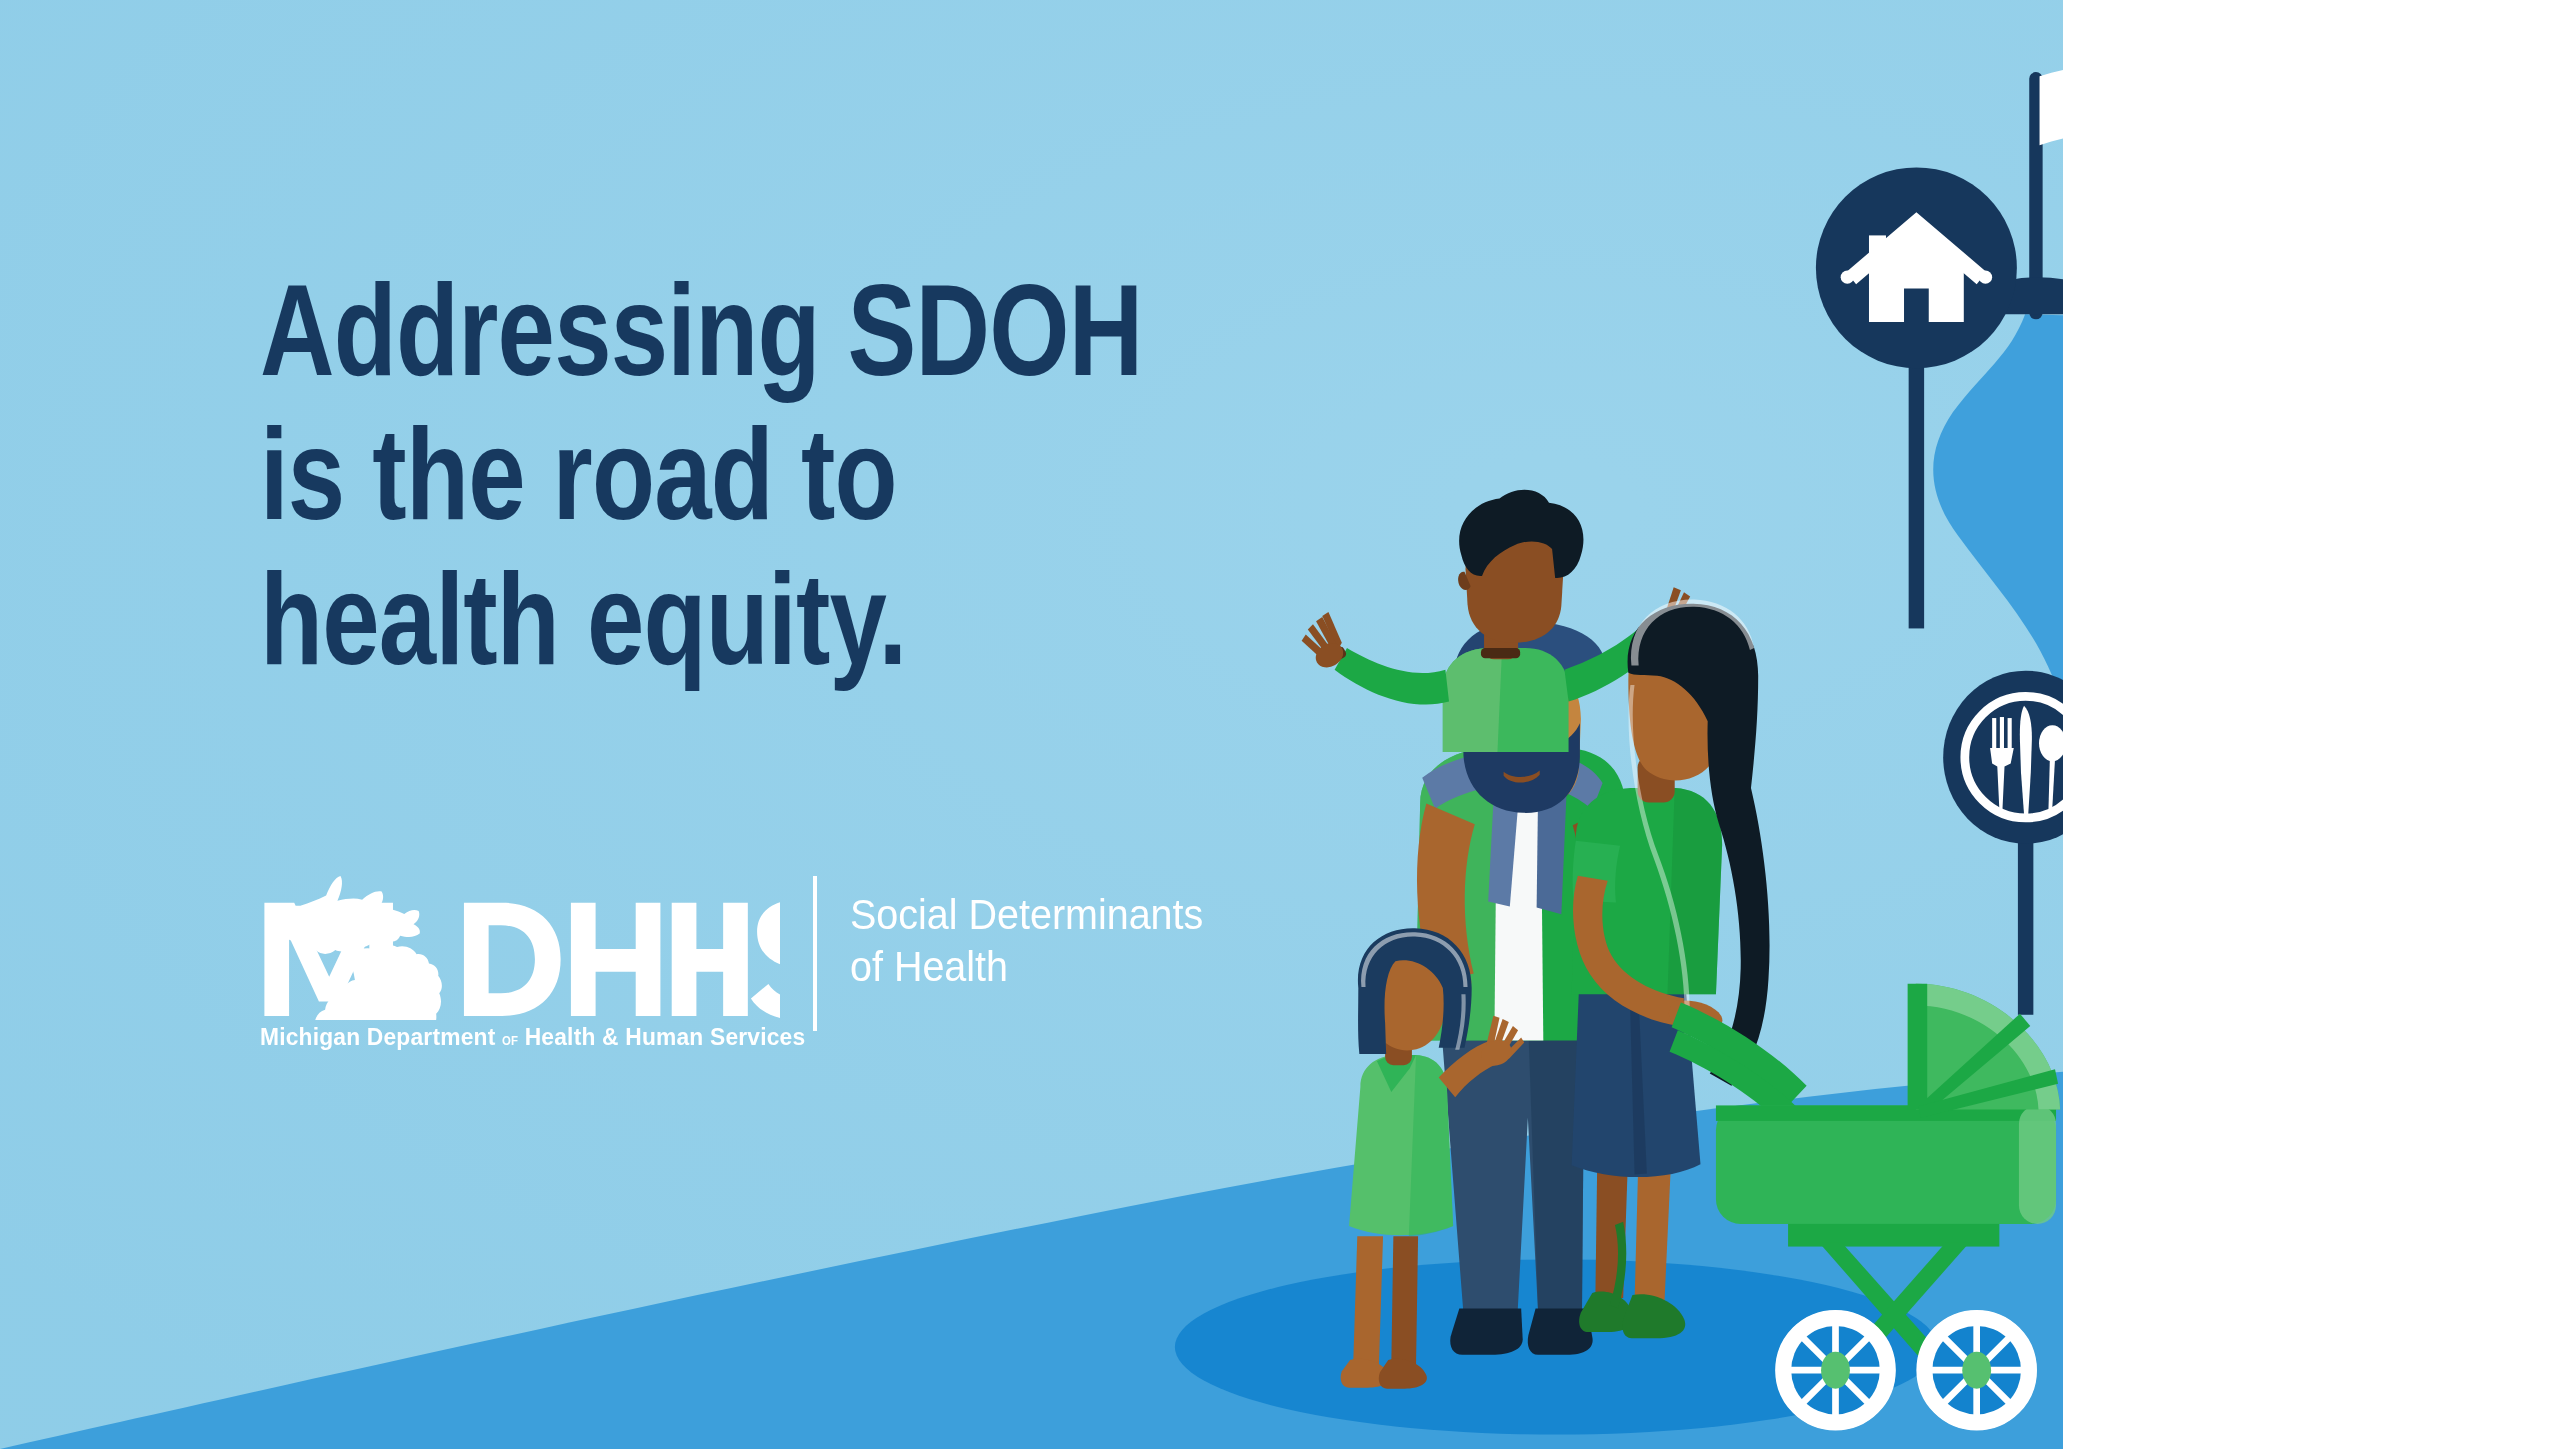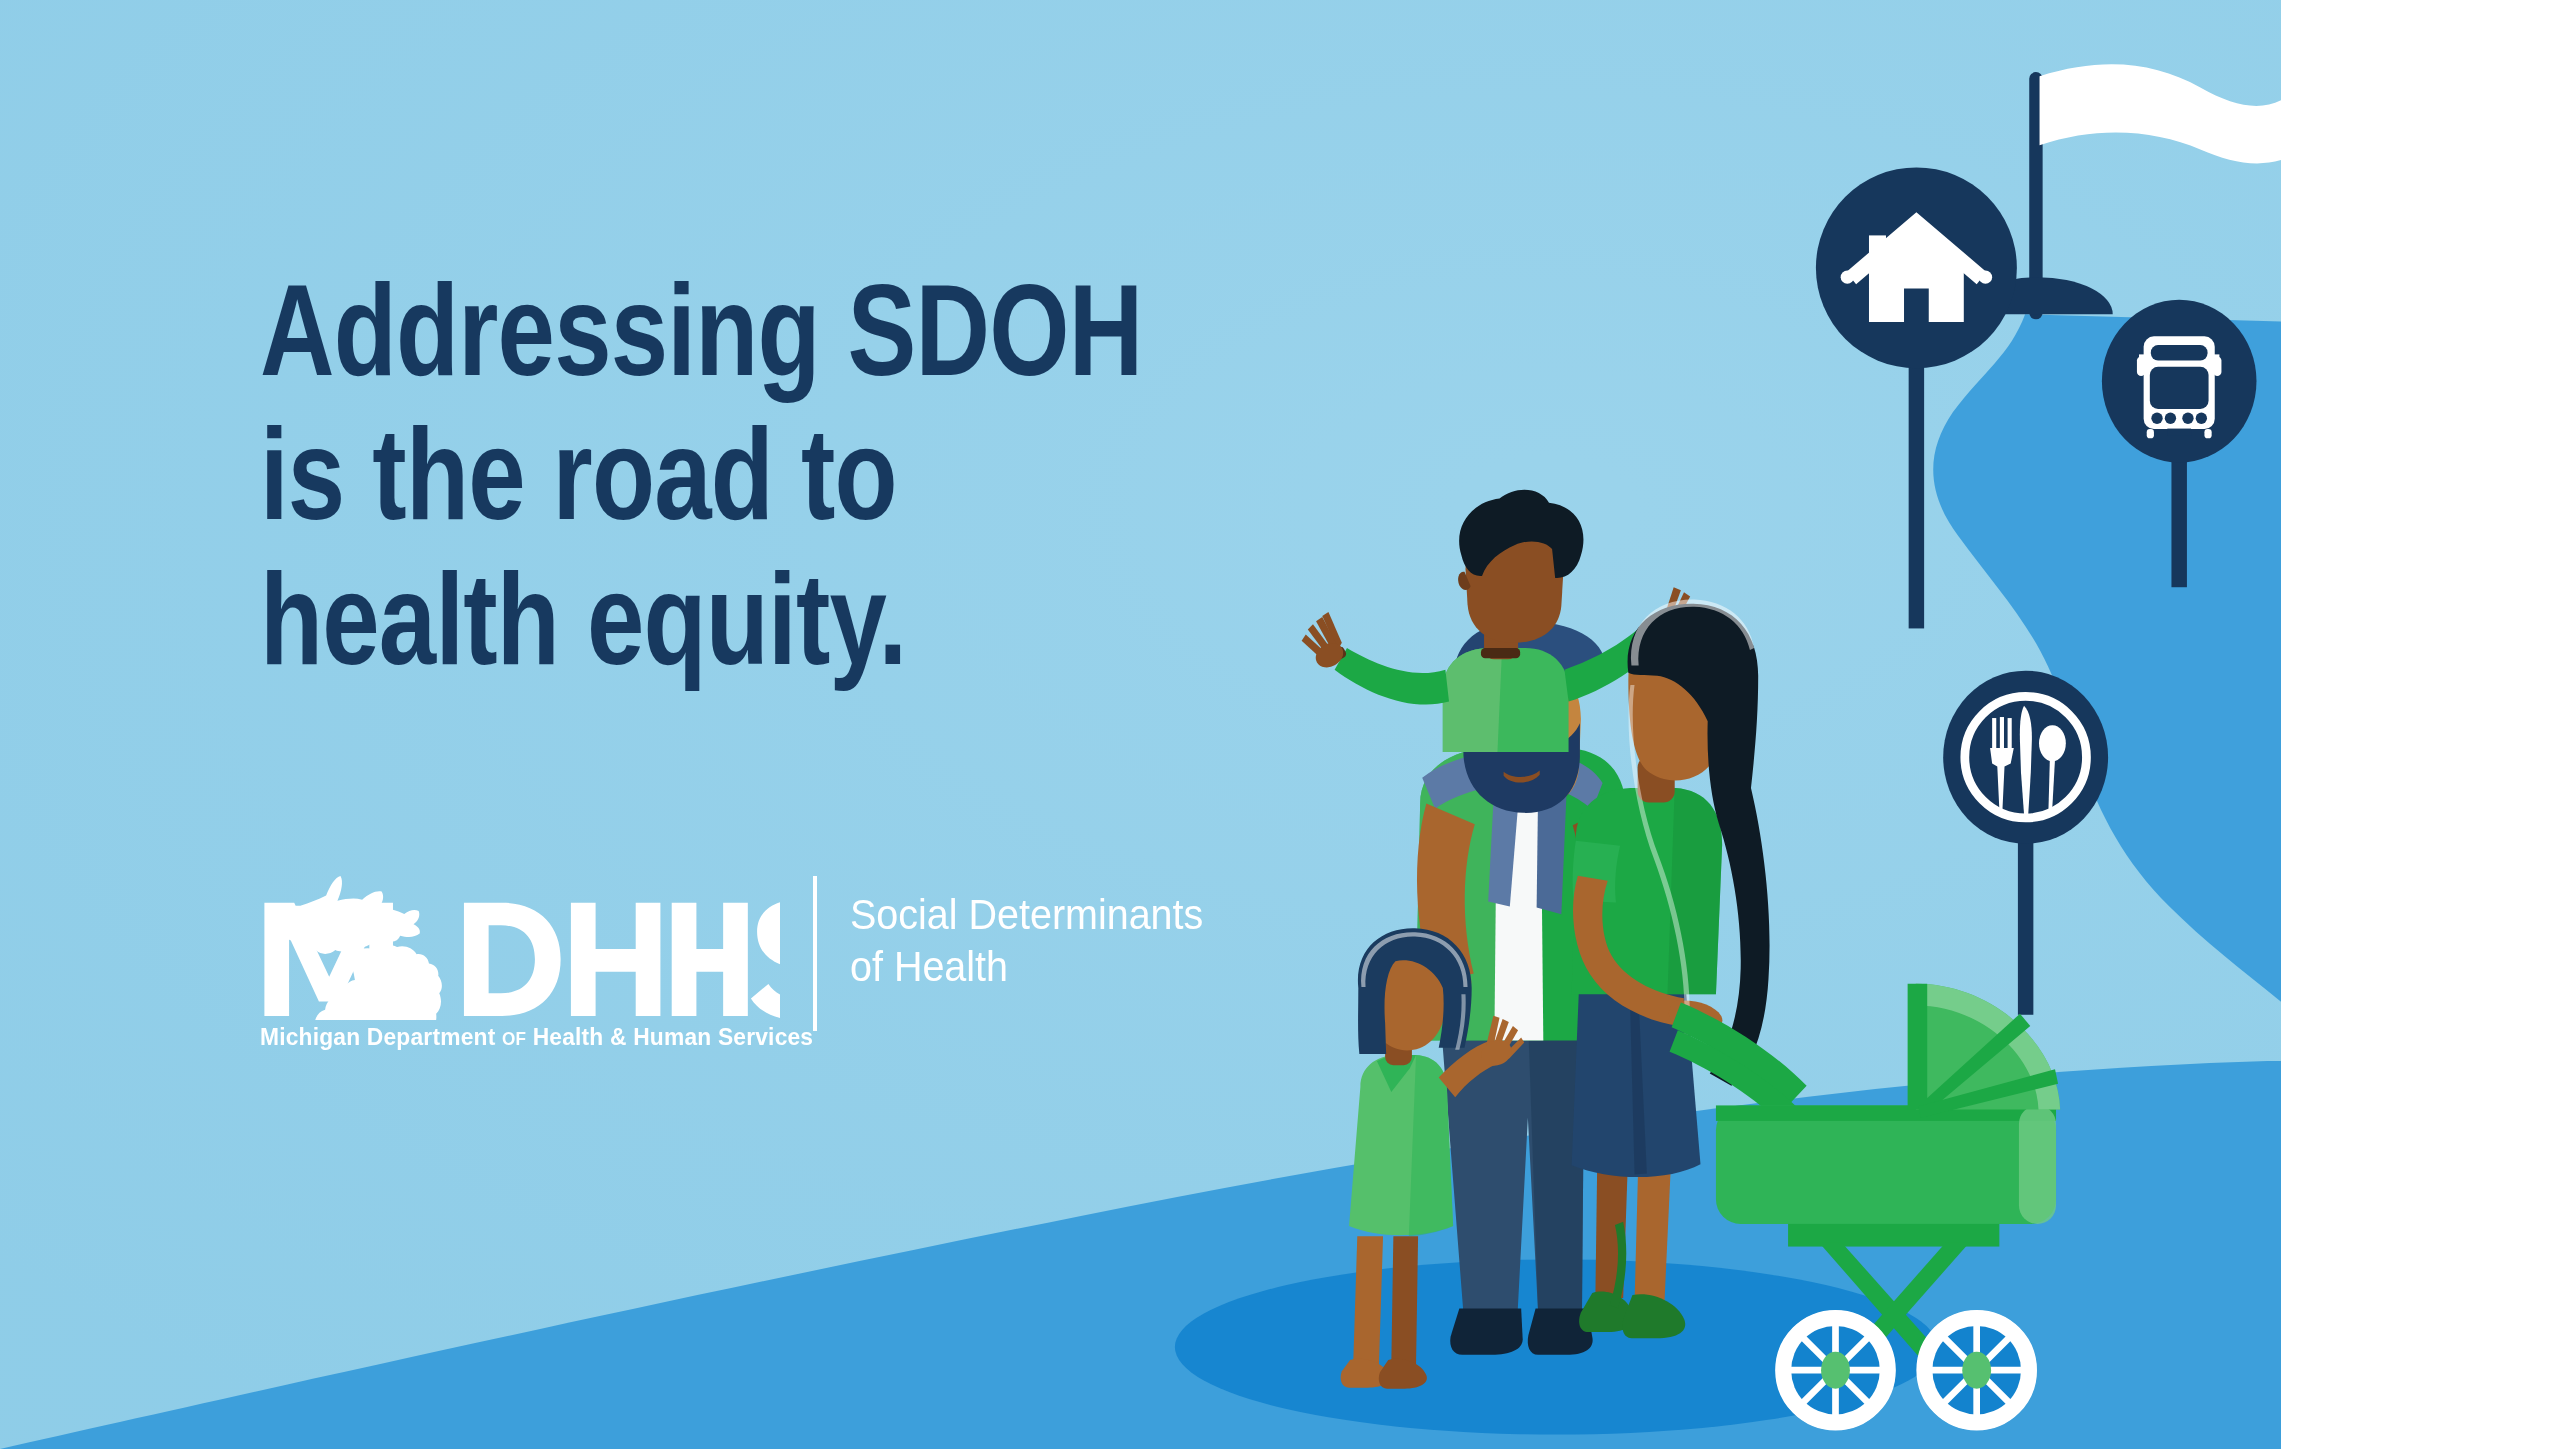--- a/index.html
+++ b/index.html
@@ -1,18 +1,18 @@
 <!DOCTYPE html>
 <html style="font-size:8.2px"><head>
 <meta charset="utf-8">
 <style>
   html,body{margin:0;padding:0;background:#fff;}
   #poster{
     position:relative;
-    width:2281px;height:1449px;
+    width:2063px;height:1449px;
     overflow:hidden;
     background:#d946ef;
     font-family:"Liberation Sans", sans-serif;
   }
   #artboard{position:absolute;inset:0;}
   svg.layer{position:absolute;top:0;left:0;width:2577px;height:1449px;display:block;}
 
   
   .headline{
     position:absolute;
@@ -42,21 +42,21 @@
     margin-top:3.1px;
     color:#ffffff;
     font-family:"Liberation Sans Narrow","Liberation Sans",sans-serif;
     font-weight:bold;
     font-size:24px;
     letter-spacing:0.2px;
     white-space:nowrap;
     transform:scaleX(0.95);
     transform-origin:left top;
   }
-  .logo-sub .small{ font-size:18px; }
+  .logo-sub .small{ font-size:12px; }
   .divider{
     width:3.6px;
     background:#ffffff;
     margin-left:33px;
     margin-right:33px;
     height:155px;
     flex:0 0 auto;
   }
   .logo-tagline{
     color:#ffffff;

